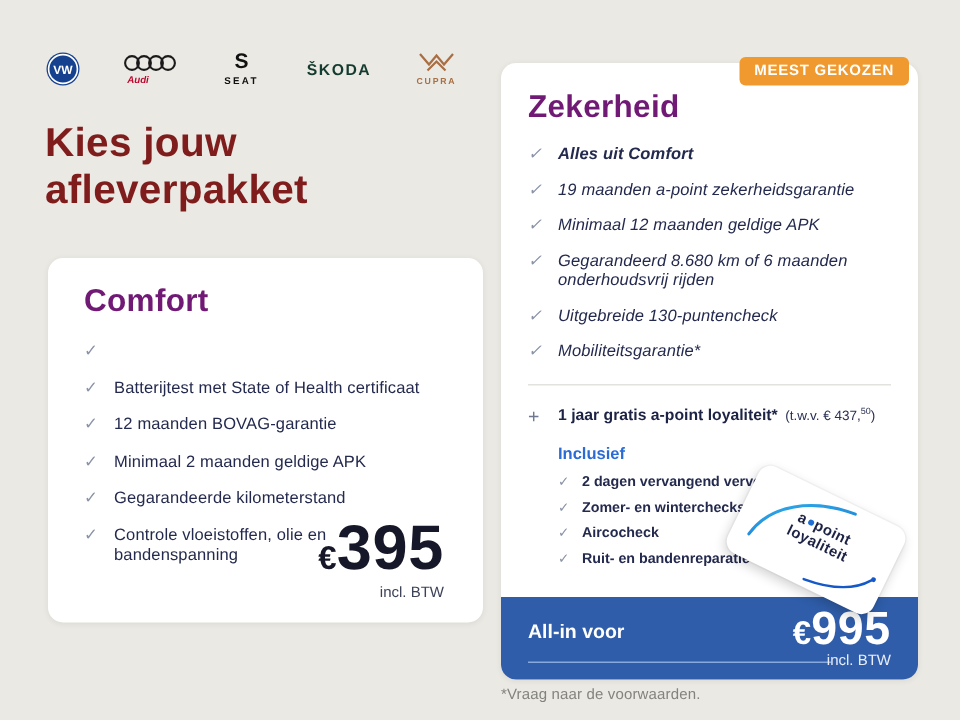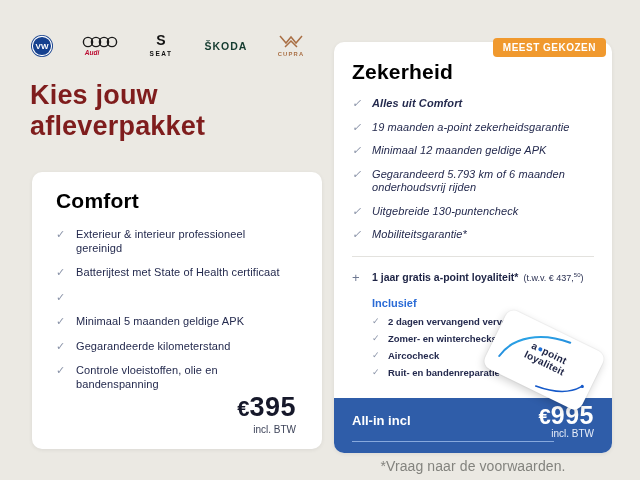--- a/index.html
+++ b/index.html
@@ -21,23 +21,23 @@
   .page-title {
     position:absolute; left:30px; top:80px; width:250px;
     font-size:27px; line-height:31px; font-weight:600; color:#7f1d1d; letter-spacing:.2px;
   }
 
   
   .card {
     position:absolute; background:#ffffff; border-radius:10px;
     box-shadow:0 1px 4px rgba(0,0,0,.07);
   }
-  .card h2 { font-size:21px; font-weight:700; color:#000000; letter-spacing:.2px; }
-
-  .card-comfort { left:32px; top:172px; width:290px; height:277px; padding:17px 24px; }
+  .card h2 { font-size:21px; font-weight:700; color:#701a75; letter-spacing:.2px; }
+
+  .card-comfort { left:32px; top:172px; width:290px; height:243px; padding:17px 24px; }
   .card-comfort h2 { margin-bottom:15px; }
 
   .card-zekerheid { left:334px; top:42px; width:278px; height:411px; padding:16px 18px 70px 18px; }
   .card-zekerheid h2 { margin-bottom:13px; margin-top:2px; }
 
   .badge {
     position:absolute; top:-4px; right:6px;
     background:#f0992e; color:#ffffff;
     font-size:10px; font-weight:700; letter-spacing:.5px;
     padding:4px 10px; border-radius:4px;text-align:right;
@@ -51,21 +51,21 @@
   ul.checklist li .txt { font-size:11px; line-height:13.5px; color:#242a4e; letter-spacing:.1px; }
   .card-comfort ul.checklist li .txt { width:212px; }
   .card-zekerheid ul.checklist li { margin-bottom:10px;font-style:italic; }
   .card-zekerheid ul.checklist li .txt { width:238px; }
   li.bold .txt { font-weight:700; }
 
   
   .price-block { position:absolute; right:26px; bottom:14px; text-align:right; }
   .price-row { color:#16182a; font-weight:700; }
   .price-row .cur { font-size:22px; }
-  .price-row .amt { font-size:27px; letter-spacing:.5px; }
+  .price-row .amt { font-size:42px; letter-spacing:.5px; }
   .price-note { font-size:10px; color:#3c4258; margin-top:1px; font-weight:400; }
 
   
   .divider { border-top:1px solid #e3e2de; margin:14px 0 13px 0; }
   .addon-row { display:flex; align-items:center; white-space:nowrap; }
   .addon-row .plus { width:20px; flex:0 0 20px; color:#6e7891; font-size:13px; font-weight:400; }
   .addon-row .plus::before { content:"+"; }
   .addon-title { font-size:10.5px; font-weight:700; color:#1d2344; }
   .addon-value { font-size:9px; color:#2a3052; margin-left:5px; }
   .addon-value sup { font-size:6px; }
@@ -93,27 +93,27 @@
   
   .blue-footer {
     position:absolute; left:0; right:0; bottom:0; height:55px;
     background:#2f5da9; border-radius:0 0 10px 10px; z-index:2;
     padding:10px 18px;
   }
   .allin-label { color:#ffffff; font-size:13px; font-weight:700; margin-top:5px; }
   .allin-line { position:absolute; left:18px; bottom:11px; width:202px; border-top:1.5px solid #87a9dd; }
   .footer-price { position:absolute; right:18px; top:3px; text-align:right; color:#ffffff; }
   .footer-price .cur { font-size:22px; font-weight:700; }
-  .footer-price .amt { font-size:25px; font-weight:700; letter-spacing:.5px; }
+  .footer-price .amt { font-size:31px; font-weight:700; letter-spacing:.5px; }
   .footer-price .note { font-size:10px; color:#e8eef9; margin-top:-2px; font-weight:400; }
 
   
   .footnote {
     position:absolute; left:334px; top:458px; width:278px;
-    text-align:center; font-size:14px; color:#83837e; letter-spacing:.1px;
+    text-align:left; font-size:10px; color:#83837e; letter-spacing:.1px;
   }
 
   svg text { font-family:"Liberation Sans", sans-serif; }
 </style>
 </head>
 <body>
 
 <div class="page">
 
   <div class="brandbar">
@@ -157,32 +157,32 @@
     </div>
   </div>
 
   <h1 class="page-title">Kies jouw afleverpakket</h1>
 
   <div class="card card-comfort">
     <h2>Comfort</h2>
     <ul class="checklist">
       <li>
           <span class="check"></span>
-          <span class="txt">Exterieur &amp; interieur professioneel gereinigd</span>
         </li>
       <li>
           <span class="check"></span>
           <span class="txt">Batterijtest met State of Health certificaat</span>
         </li>
       <li>
           <span class="check"></span>
-        </li>
-      <li>
-          <span class="check"></span>
-          <span class="txt">Minimaal 5 maanden geldige APK</span>
+          <span class="txt">12 maanden BOVAG-garantie</span>
+        </li>
+      <li>
+          <span class="check"></span>
+          <span class="txt">Minimaal 2 maanden geldige APK</span>
         </li>
       <li>
           <span class="check"></span>
           <span class="txt">Gegarandeerde kilometerstand</span>
         </li>
       <li>
           <span class="check"></span>
           <span class="txt">Controle vloeistoffen, olie en bandenspanning</span>
         </li>
     </ul>
@@ -205,21 +205,21 @@
       <li>
           <span class="check"></span>
           <span class="txt">19 maanden a-point zekerheidsgarantie</span>
         </li>
       <li>
           <span class="check"></span>
           <span class="txt">Minimaal 12 maanden geldige APK</span>
         </li>
       <li>
           <span class="check"></span>
-          <span class="txt">Gegarandeerd 5.793 km of 6 maanden onderhoudsvrij rijden</span>
+          <span class="txt">Gegarandeerd 8.680 km of 6 maanden onderhoudsvrij rijden</span>
         </li>
       <li>
           <span class="check"></span>
           <span class="txt">Uitgebreide 130-puntencheck</span>
         </li>
       <li>
           <span class="check"></span>
           <span class="txt">Mobiliteitsgarantie*</span>
         </li>
     </ul>
@@ -264,21 +264,21 @@
         <path d="M58 59 C78 57, 92 50, 99 40" fill="none" stroke="#1559c9" stroke-width="1.6" stroke-linecap="round"></path>
         <circle cx="100" cy="39" r="1.6" fill="#1559c9"></circle>
       </svg>
       <div class="lc-text">
         <div class="lc-line1"><span>a</span><span class="dot"></span><span>point</span></div>
         <div class="lc-line2">loyaliteit</div>
       </div>
     </div>
 
     <div class="blue-footer">
-      <div class="allin-label">All-in incl</div>
+      <div class="allin-label">All-in voor</div>
       <div class="allin-line"></div>
       <div class="footer-price">
         <div><span class="cur">€</span><span class="amt">995</span></div>
         <div class="note">incl. BTW</div>
       </div>
     </div>
   </div>
 
   <div class="footnote">*Vraag naar de voorwaarden.</div>
 

